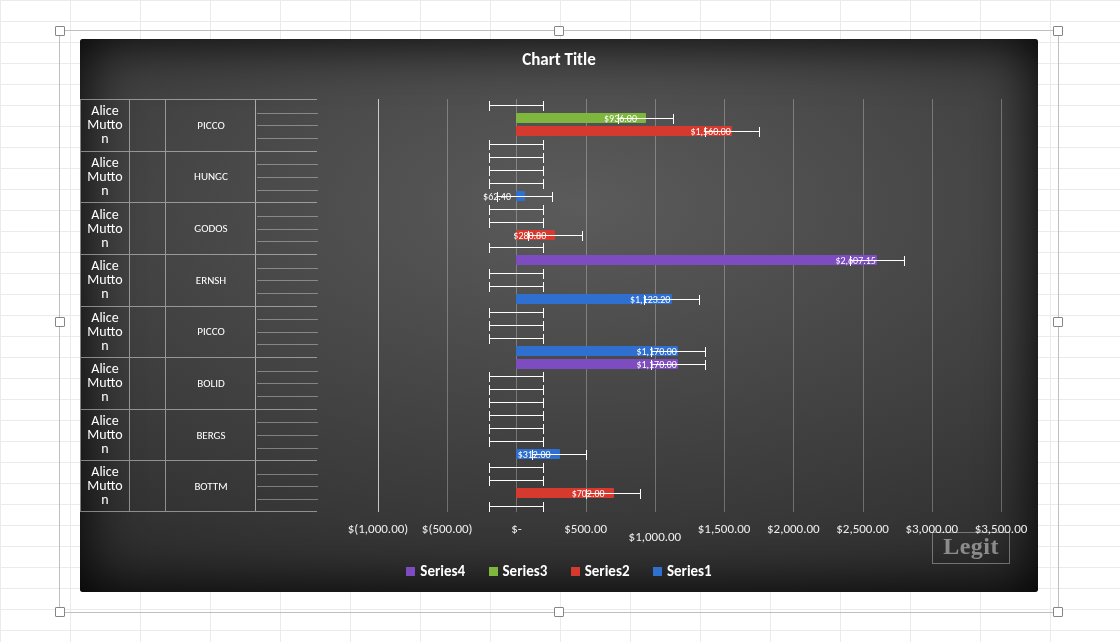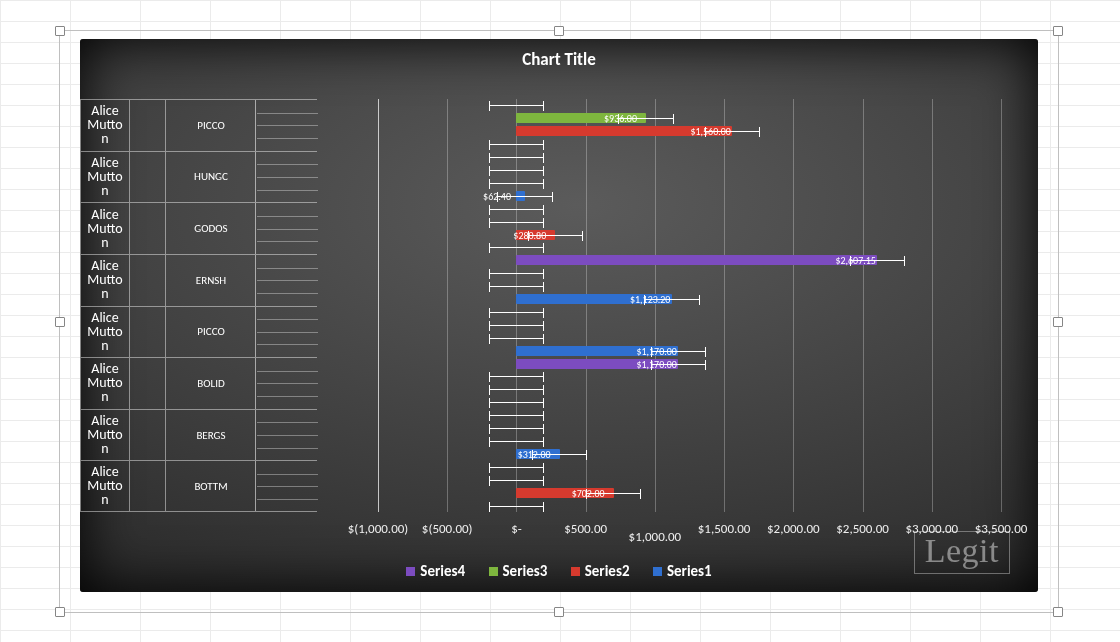--- a/index.html
+++ b/index.html
@@ -38,21 +38,21 @@
 .s2{background:#d63a2e}
 .s3{background:#7eb63e}
 .s4{background:#7c4cc0}
 .eb{position:absolute;top:50%;height:0;border-top:1px solid #fff}
 .eb::before,.eb::after{content:"";position:absolute;width:0;height:10px;border-left:1px solid #fff;top:-5px}
 .eb::before{left:0}.eb::after{right:0}
 .dl{position:absolute;font-size:10px;color:#fff;white-space:nowrap;transform:translateY(-50%)}
 .legend{position:absolute;left:0;right:0;bottom:12px;text-align:center;color:#fff;font-size:15px}
 .legend span{display:inline-flex;align-items:center;margin:0 10px}
 .swatch{display:inline-block;width:9px;height:9px;margin-right:5px}
-.watermark{position:absolute;right:28px;bottom:18px;font-family:Georgia,'Times New Roman',serif;font-size:34px;color:rgba(255,255,255,.45);border:1px solid rgba(255,255,255,.35);padding:0 10px 3px 10px;letter-spacing:.5px;font-weight:normal}
+.watermark{position:absolute;right:28px;bottom:28px;font-family:Georgia,'Times New Roman',serif;font-size:24px;color:rgba(255,255,255,.45);border:1px solid rgba(255,255,255,.35);padding:0 10px 3px 10px;letter-spacing:.5px;font-weight:bold}
 </style>
 </head>
 <body>
 
 <div class="sheet-bg"></div>
 
 <div class="chart-frame">
   <div class="handle h-nw"></div>
   <div class="handle h-n"></div>
   <div class="handle h-ne"></div>

